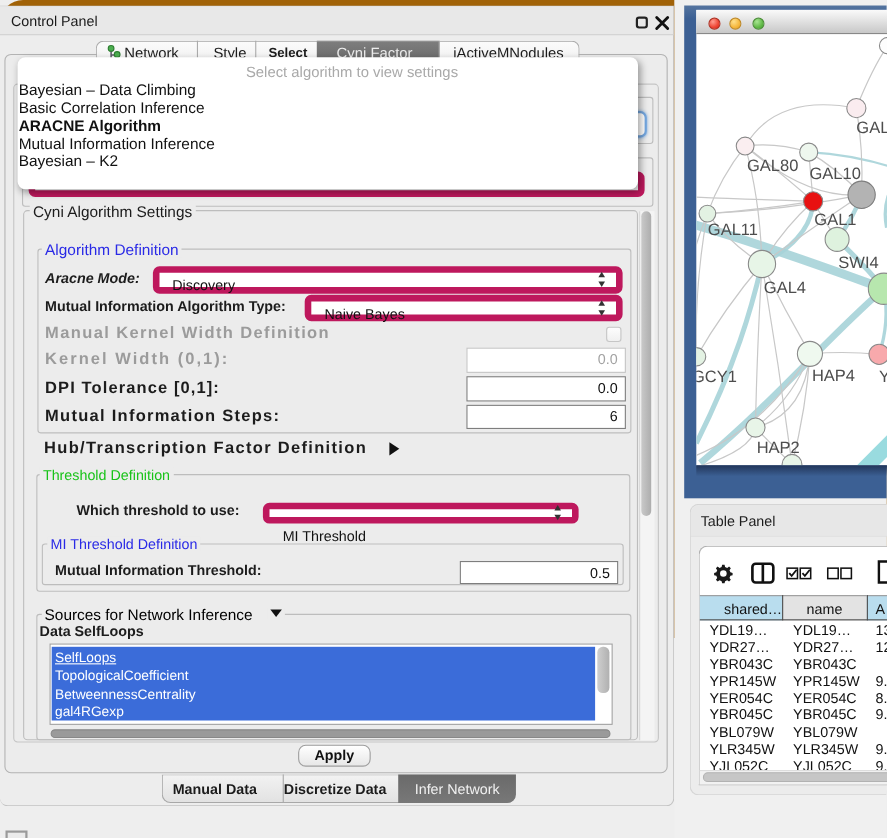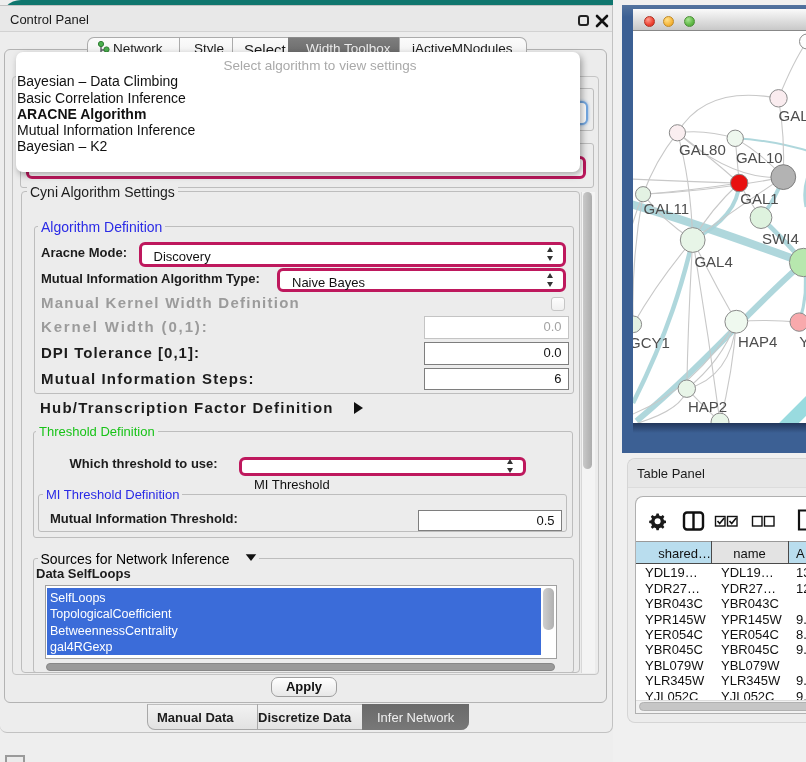--- a/index.html
+++ b/index.html
@@ -1,32 +1,32 @@
 <!DOCTYPE html>
 <html><head>
 <meta charset="utf-8">
 <style>
   html,body{margin:0;padding:0;background:#eeeeee;width:806px;height:762px;overflow:hidden;}
   *{box-sizing:border-box;font-family:"Liberation Sans",sans-serif;}
   .abs{position:absolute;}
   .lbl{position:absolute;font-size:13px;color:#1c1c1c;white-space:nowrap;}
   .bold{font-weight:bold;}
   .gray{color:#9b9b9b;}
-  .combo{position:absolute;background:#fff;border:3px solid #be185d;border-radius:6px;font-size:13px;color:#111;}
+  .combo{position:absolute;background:#fff;border:6px solid #be185d;border-radius:6px;font-size:13px;color:#111;}
   .combo .tx{position:absolute;left:12px;top:4px;}
   .spin{position:absolute;right:9px;top:50%;width:7px;height:14px;margin-top:-7px;}
   .spin:before{content:"";position:absolute;top:0;left:0;border-left:3.5px solid transparent;border-right:3.5px solid transparent;border-bottom:5px solid #333;}
   .spin:after{content:"";position:absolute;bottom:0;left:0;border-left:3.5px solid transparent;border-right:3.5px solid transparent;border-top:5px solid #333;}
   .field{position:absolute;background:#fff;border:1px solid #7e7e7e;font-size:13px;color:#111;text-align:right;padding-right:6px;line-height:20px;}
   .gbox{position:absolute;border:1px solid #bdbdbd;border-radius:3px;}
   .gtitle{position:absolute;background:#ececec;padding:0 3px;font-size:13px;white-space:nowrap;line-height:13px;}
 </style>
 </head>
 <body>
-<div class="abs" style="left:0;top:0;width:806px;height:580px;background:#0f766e;border-radius:21px;">
+<div class="abs" style="left:0;top:0;width:806px;height:580px;background:#a16207;border-radius:21px;">
 
 <div class="abs" id="cpwin" style="left:0;top:5px;width:613px;height:728px;background:#ededed;border:1px solid #c2c2c2;border-left:none;border-radius:0 0 7px 7px;">
 
   <div class="abs" style="left:0;top:0;width:100%;height:26px;background:#e8e8e8;border-bottom:1px solid #d2d2d2;">
     <div class="lbl" style="left:10px;top:6px;color:#1a1a1a;">Control Panel</div>
     <div class="abs" style="left:578px;top:9px;width:11px;height:11px;border:2px solid #222;border-radius:3px;"></div>
     <svg class="abs" style="left:595px;top:8px;" width="14" height="14" viewBox="0 0 14 14">
           <path d="M2 2 L12 12 M12 2 L2 12" stroke="#111" stroke-width="2.6" stroke-linecap="round"></path>
         </svg>
   </div>
@@ -40,22 +40,22 @@
     <div class="abs" style="left:201px;top:0;width:111px;height:22px;background:linear-gradient(#7d7d7d,#666);border-top:1px solid #8a8a8a;"></div>
     <div class="abs" style="left:312px;top:0;width:1px;height:22px;background:#ababab;"></div>
     <svg class="abs" style="left:10px;top:3px;" width="15" height="17" viewBox="0 0 15 17">
           <path d="M4 5 L4 14 L8 14 M4 10 L8 10" stroke="#5a5a66" stroke-width="1.4" fill="none"></path>
           <circle cx="4" cy="4" r="2.6" fill="#4caf50" stroke="#2e7d32" stroke-width="1"></circle>
           <circle cx="9.5" cy="9.5" r="2.6" fill="#4caf50" stroke="#2e7d32" stroke-width="1"></circle>
           <circle cx="9.5" cy="15" r="2.6" fill="#4caf50" stroke="#2e7d32" stroke-width="1"></circle>
         </svg>
     <div class="lbl" style="left:26px;top:4px;font-weight:500;font-size:13.5px;">Network</div>
     <div class="lbl" style="left:107px;top:4px;font-weight:500;font-size:13.5px;">Style</div>
-    <div class="lbl" style="left:157px;top:4px;font-weight:400;font-size:15px;">Select</div>
-    <div class="lbl" style="left:219px;top:4px;font-weight:500;font-size:13.5px;color:#ececec;">Width Toolbox</div>
+    <div class="lbl" style="left:157px;top:4px;font-weight:700;font-size:12px;">Select</div>
+    <div class="lbl" style="left:219px;top:4px;font-weight:500;font-size:13.5px;color:#ececec;">Cyni Factor</div>
     <div class="lbl" style="left:325px;top:4px;font-weight:500;font-size:13.5px;">jActiveMNodules</div>
   </div>
 
   <div class="abs" style="left:12px;top:70px;width:587px;height:599px;background:#ececec;border:1px solid #c5c5c5;border-radius:4px;"></div>
   <div id="settings">
 
     <div class="gbox" style="left:20px;top:82px;width:574px;height:43px;"></div>
     <div class="abs" style="left:26px;top:95px;width:562px;height:24px;background:#fff;border:2px solid #74a7e0;border-radius:6px;box-shadow:0 0 3px #74a7e0;"></div>
     <div class="spin" style="position:absolute;left:573px;top:102px;margin-top:0;"></div>
     <div class="gbox" style="left:20px;top:137px;width:574px;height:45px;"></div>
@@ -63,21 +63,21 @@
 
     <div class="abs" style="left:581px;top:186px;width:14px;height:481px;background:#f4f4f4;border-left:1px solid #d8d8d8;"></div>
     <div class="abs" style="left:583px;top:186px;width:9px;height:277px;background:linear-gradient(90deg,#c9c9c9,#adadad);border-radius:5px;"></div>
 
     <div class="gbox" style="left:21px;top:185px;width:559px;height:482px;border-radius:4px;">
       <div class="gtitle" style="left:5px;top:-7px;color:#1c1c1c;font-size:14px;line-height:14px;">Cyni Algorithm Settings</div>
 
       <div class="gbox" style="left:12px;top:34px;width:540px;height:168px;">
         <div class="gtitle" style="left:3px;top:-7px;color:#2a2ae6;font-size:14px;line-height:14px;">Algorithm Definition</div>
       </div>
-      <div class="lbl bold" style="left:19px;top:53px;">Aracne Mode:</div>
+      <div class="lbl bold" style="left:19px;top:53px;font-style:italic;">Aracne Mode:</div>
       <div class="combo" style="left:116.6px;top:50px;width:427px;height:24.5px;">
             <span class="tx">Discovery</span>
             <span class="spin"></span>
           </div>
       <div class="lbl bold" style="left:19px;top:78.5px;">Mutual Information Algorithm Type:</div>
       <div class="combo" style="left:255px;top:76px;width:289px;height:24px;">
             <span class="tx">Naive Bayes</span>
             <span class="spin"></span>
           </div>
       <div class="lbl bold gray" style="left:19px;top:101.5px;font-size:15px;letter-spacing:1.25px;">Manual Kernel Width Definition</div>
@@ -108,21 +108,21 @@
       </div>
 
       <div class="gbox" style="left:10.5px;top:366px;width:541px;height:115px;">
         <div class="gtitle" style="left:4px;top:-7px;padding-right:18px;font-size:14px;line-height:14px;">Sources for Network Inference</div>
         <svg class="abs" style="left:209px;top:-7px;background:#ececec;padding:0 2px;" width="16" height="11" viewBox="0 0 16 11">
               <path d="M1 1 L15 1 L8 10 Z" fill="#111"></path>
             </svg>
         <div class="lbl bold" style="left:2.5px;top:6.9px;">Data SelfLoops</div>
         <div class="abs" style="left:11px;top:25.5px;width:512px;height:74px;background:#fff;border:1px solid #a0a0a0;">
           <div class="abs" style="left:1px;top:2px;width:494px;height:67.5px;background:#3b6cd9;"></div>
-          <div class="abs" style="left:4.5px;top:5px;font-size:12.5px;color:#fff;">SelfLoops</div>
+          <div class="abs" style="left:4.5px;top:5px;font-size:12.5px;color:#fff;text-decoration:underline;">SelfLoops</div>
           <div class="abs" style="left:4.5px;top:21.5px;font-size:12.5px;color:#fff;">TopologicalCoefficient</div>
           <div class="abs" style="left:4.5px;top:38px;font-size:12.5px;color:#fff;">BetweennessCentrality</div>
           <div class="abs" style="left:4.5px;top:54.5px;font-size:12.5px;color:#fff;">gal4RGexp</div>
           <div class="abs" style="left:497px;top:2px;width:11px;height:42px;background:linear-gradient(90deg,#cfcfcf,#b0b0b0);border-radius:5px;"></div>
         </div>
         <div class="abs" style="left:12.5px;top:103.5px;width:509px;height:8px;background:#9a9a9a;border:1px solid #888;border-radius:4px;"></div>
       </div>
     </div>
 
     <div class="abs" style="left:271px;top:671px;width:66px;height:19.5px;background:linear-gradient(#ffffff,#e7e7e7);border:1px solid #9e9e9e;border-radius:7px;text-align:center;font-size:13px;font-weight:600;color:#111;line-height:18px;">Apply</div>

